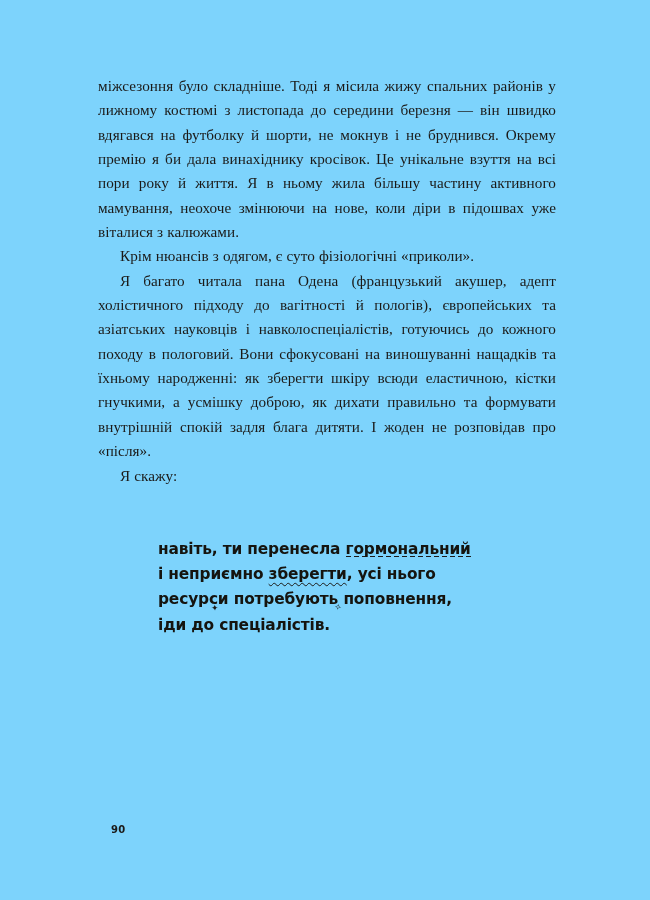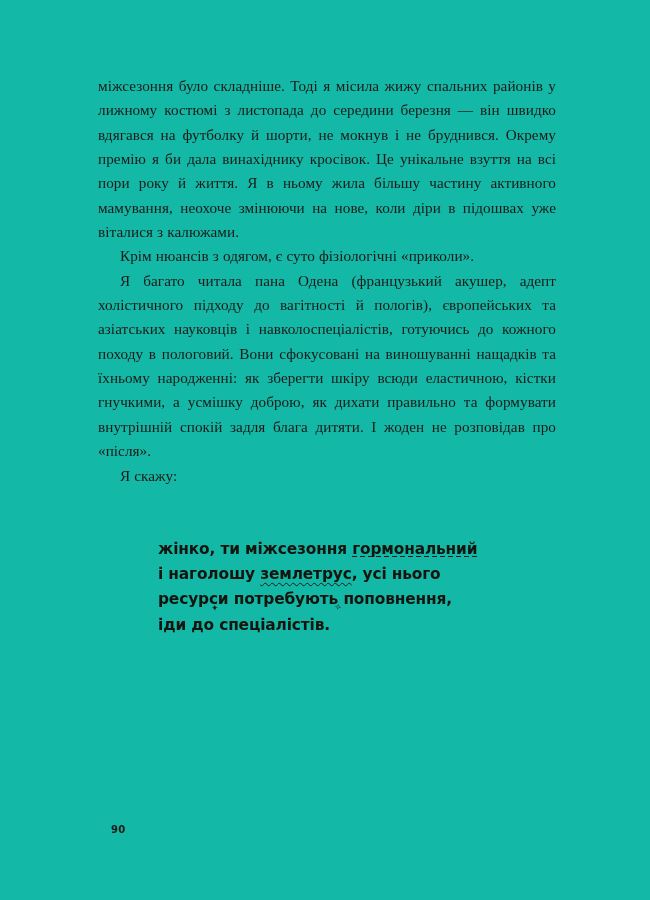--- a/index.html
+++ b/index.html
@@ -5,21 +5,21 @@
 <style>
   html, body {
     margin: 0;
     padding: 0;
     background: #ffffff;
   }
   .page {
     position: relative;
     width: 650px;
     height: 900px;
-    background: #14b8a6;
+    background: #7dd3fc;
     overflow: hidden;
     font-family: "Liberation Serif", "DejaVu Serif", serif;
     color: #1b1a18;
     -webkit-font-smoothing: antialiased;
   }
 
   .text-column {
     position: absolute;
     left: 98px;
     top: 74px;
@@ -136,24 +136,24 @@
 
   <div class="text-column">
     <p class="body-par">міжсезоння було складніше. Тоді я місила жижу спальних районів у лижному костюмі з листопада до середини березня — він швидко вдягався на футболку й шорти, не мокнув і не бруднився. Окрему премію я би дала винахіднику кросівок. Це унікальне взуття на всі пори року й життя. Я в ньому жила більшу частину активного мамування, неохоче змінюючи на нове, коли діри в підошвах уже віталися з калюжами.</p>
     <p class="body-par indent">Крім нюансів з одягом, є суто фізіологічні «приколи».</p>
     <p class="body-par indent">Я багато читала пана Одена (французький акушер, адепт холістичного підходу до вагітності й пологів), європейських та азіатських науковців і навколоспеціалістів, готуючись до кожного походу в пологовий. Вони сфокусовані на виношуванні нащадків та їхньому народженні: як зберегти шкіру всюди еластичною, кістки гнучкими, а усмішку доброю, як дихати правильно та формувати внутрішній спокій задля блага дитяти. І жоден не розповідав про «після».</p>
     <p class="body-par indent flush">Я скажу:</p>
   </div>
 
   <div class="quote-block">
     <p class="quote-line">
-      <span>жінко, ти міжсезоння </span><span class="u-dashed">гормональний</span>
+      <span>навіть, ти перенесла </span><span class="u-dashed">гормональний</span>
     </p>
     <p class="quote-line">
-      <span>і наголошу </span><span class="u-wavy">землетрус</span><span>, усі нього</span>
+      <span>і неприємно </span><span class="u-wavy">зберегти</span><span>, усі нього</span>
     </p>
     <p class="quote-line">ресурси потребують поповнення,</p>
     <p class="quote-line quote-last">
       <span>іди до спеціалістів.</span>
       <span class="sparkle sparkle-a">✦</span>
       <span class="sparkle sparkle-b">✧</span>
     </p>
   </div>
 
   <div class="text-column-lower">

